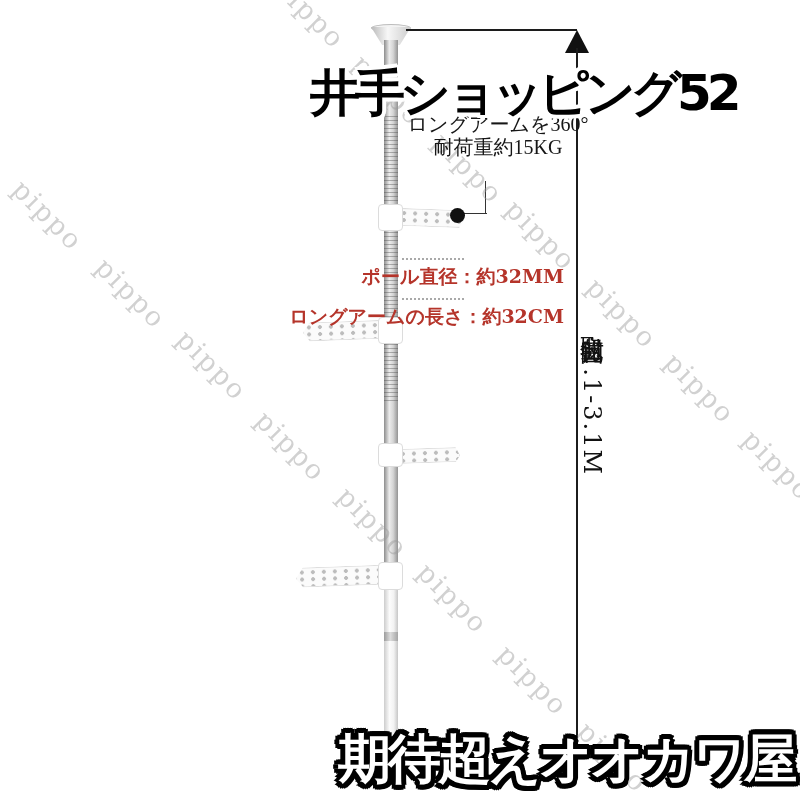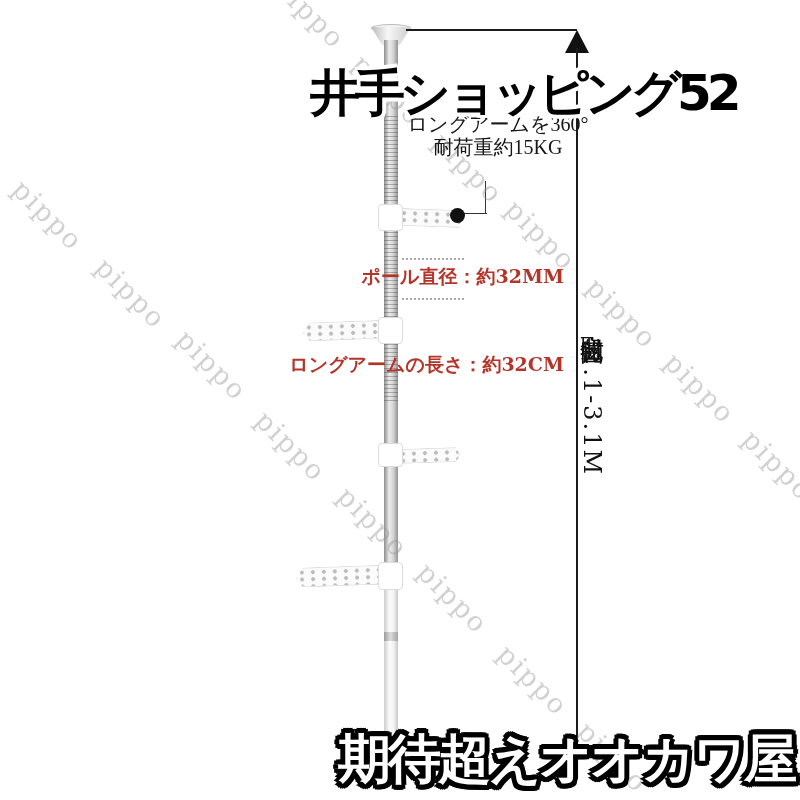--- a/index.html
+++ b/index.html
@@ -82,21 +82,21 @@
   }
   .callout-text {
     left:398px; top:113px; width:200px; z-index:6; text-align:center;
     font-family:Liberation Serif, serif; font-size:20px; line-height:23px; color:#161616;
   }
   .spec-text {
     right:236px; z-index:6; white-space:nowrap; text-align:right;
     font-family:"DejaVu Serif", serif; font-size:19px; font-weight:bold;
   }
   .spec1 { top:264px; }
-  .spec2 { top:304px;margin-top:48px; }
+  .spec2 { top:304px; }
   .range-text {
     left:576px; top:317px; z-index:6;
     writing-mode:vertical-rl; text-orientation:mixed;
     font-family:"DejaVu Serif", serif; font-size:24px; letter-spacing:2px; color:#111;
   }
   .footer-title {
     left:326px; top:724px; z-index:7; white-space:nowrap;
     font-size:53px; font-weight:bold; letter-spacing:-3px; color:#ffffff;
     text-shadow:5px 0 0 #000,-5px 0 0 #000,0 5px 0 #000,0 -5px 0 #000,
       4px 4px 0 #000,-4px 4px 0 #000,4px -4px 0 #000,-4px -4px 0 #000,

